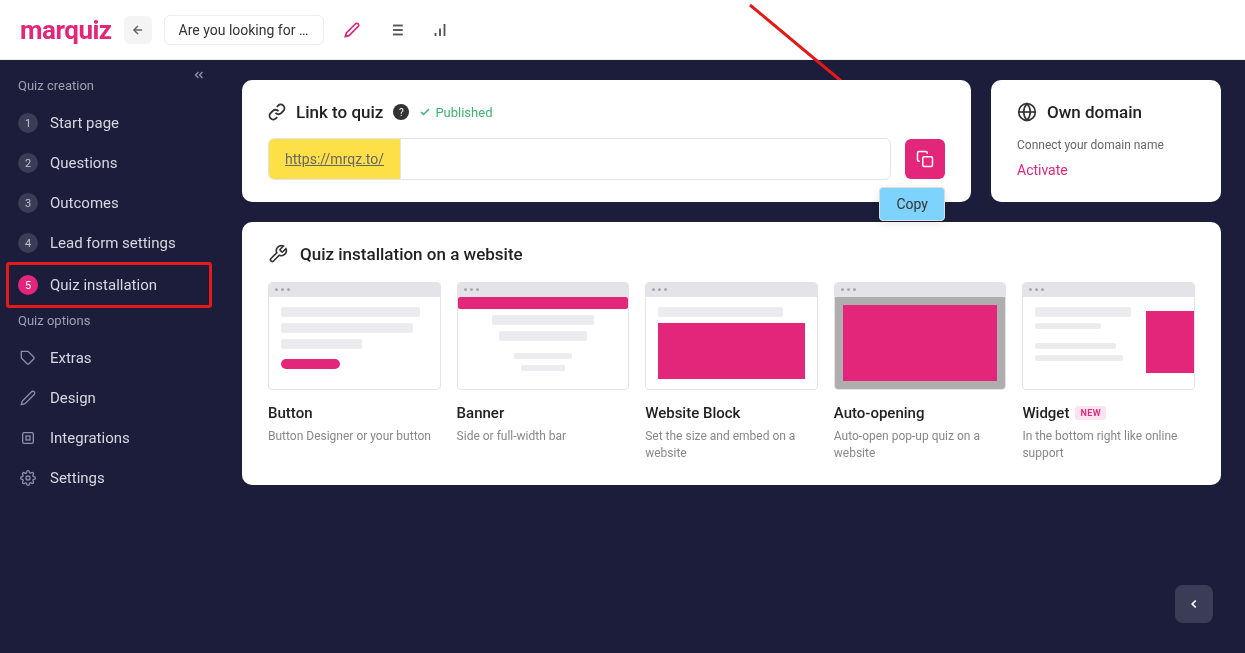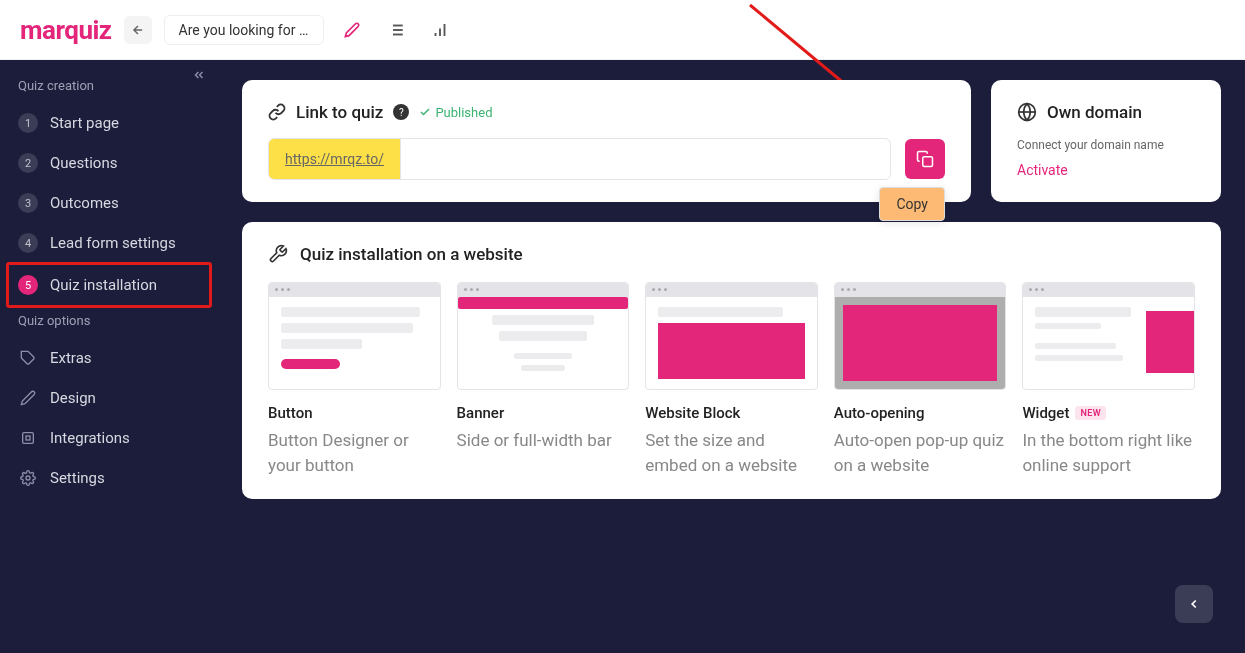--- a/index.html
+++ b/index.html
@@ -31,42 +31,42 @@
     .card-header { display: flex; align-items: center; gap: 10px; margin-bottom: 16px; }
     .card-title { font-size: 17px; font-weight: 500; color: #222; }
     .help-dot { width: 16px; height: 16px; border-radius: 50%; background: #333; color: #fff; font-size: 10px; display: flex; align-items: center; justify-content: center; cursor: pointer; }
     .published { color: #3cb371; font-size: 13px; display: flex; align-items: center; gap: 4px; }
     
     .link-row { display: flex; gap: 14px; align-items: center; }
     .input-group { flex: 1; display: flex; border: 1px solid #e4e4e8; border-radius: 6px; overflow: hidden; height: 42px; }
     .input-prefix { background: #fde047; padding: 0 16px; display: flex; align-items: center; font-size: 14px; color: #666; border-right: 1px solid #e4e4e8; text-decoration: underline; }
     .input-value { flex: 1; padding: 0 14px; display: flex; align-items: center; font-size: 14px; color: #888; }
     .copy-btn { width: 40px; height: 40px; background: #e4267b; border-radius: 6px; display: flex; align-items: center; justify-content: center; cursor: pointer; position: relative; }
-    .copy-tooltip { position: absolute; top: 48px; right: 0; background: #fdba74; border: 1px solid #ddd; padding: 8px 16px; border-radius: 4px; font-size: 14px; color: #333; box-shadow: 0 2px 8px rgba(0,0,0,0.1); white-space: nowrap; }
+    .copy-tooltip { position: absolute; top: 48px; right: 0; background: #7dd3fc; border: 1px solid #ddd; padding: 8px 16px; border-radius: 4px; font-size: 14px; color: #333; box-shadow: 0 2px 8px rgba(0,0,0,0.1); white-space: nowrap; }
     .qr-link { color: #e4267b; font-size: 14px; margin-top: 18px; display: flex; align-items: center; gap: 8px; cursor: pointer; }
     
     .red-arrow { position: absolute; top: 0px; left: 745px; pointer-events: none; }
     
     .domain-sub { font-size: 12px; color: #666; margin-bottom: 10px; }
     .activate-link { color: #e4267b; font-size: 14px; cursor: pointer; }
     
     .install-card { border-radius: 10px; background: #fff; padding: 22px 26px; }
     .install-header { display: flex; align-items: center; gap: 12px; margin-bottom: 18px; }
     .install-grid { display: flex; gap: 16px; }
     .install-item { flex: 1; cursor: pointer; }
     .thumb { width: 100%; height: 108px; background: #fff; border: 1px solid #e4e4e8; border-radius: 4px; overflow: hidden; margin-bottom: 14px; position: relative; }
     .thumb .thumb-top { height: 14px; background: #e4e4e8; position: relative; }
     .thumb .dots { position: absolute; left: 6px; top: 5px; display: flex; gap: 3px; }
     .thumb .dots span { width: 3px; height: 3px; border-radius: 50%; background: #aaa; display: block; }
     .thumb-body { padding: 10px 12px; }
     .bar { background: #ececef; border-radius: 2px; margin-bottom: 6px; }
     .bar-pink { background: #e4267b; }
     .thumb.auto .thumb-body { background: #aeaeae; height: calc(100% - 14px); padding: 8px; }
     .item-title { font-size: 15px; font-weight: 500; color: #222; margin-bottom: 6px; display: flex; align-items: center; gap: 6px;}
-    .item-desc { font-size: 17px; color: #888; line-height: 1.45; }
+    .item-desc { font-size: 12px; color: #888; line-height: 1.45; }
     .new-badge { background: #fce4ee; color: #e4267b; font-size: 9px; font-weight: 600; padding: 2px 5px; border-radius: 3px; letter-spacing: 0.5px; }
     
     .float-collapse { position: absolute; bottom: 30px; right: 32px; width: 38px; height: 38px; background: #3b3d56; border-radius: 8px; display: flex; align-items: center; justify-content: center; cursor: pointer; color: #fff; }
     
     svg { display: block; }
   </style>
 </head>
 <body>
 
 <div class="topbar">

